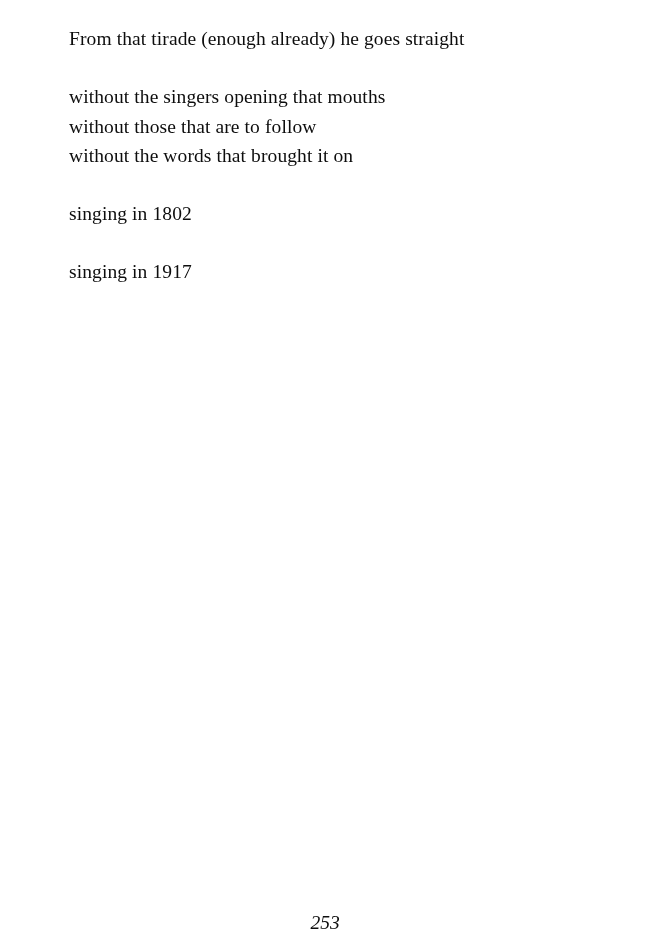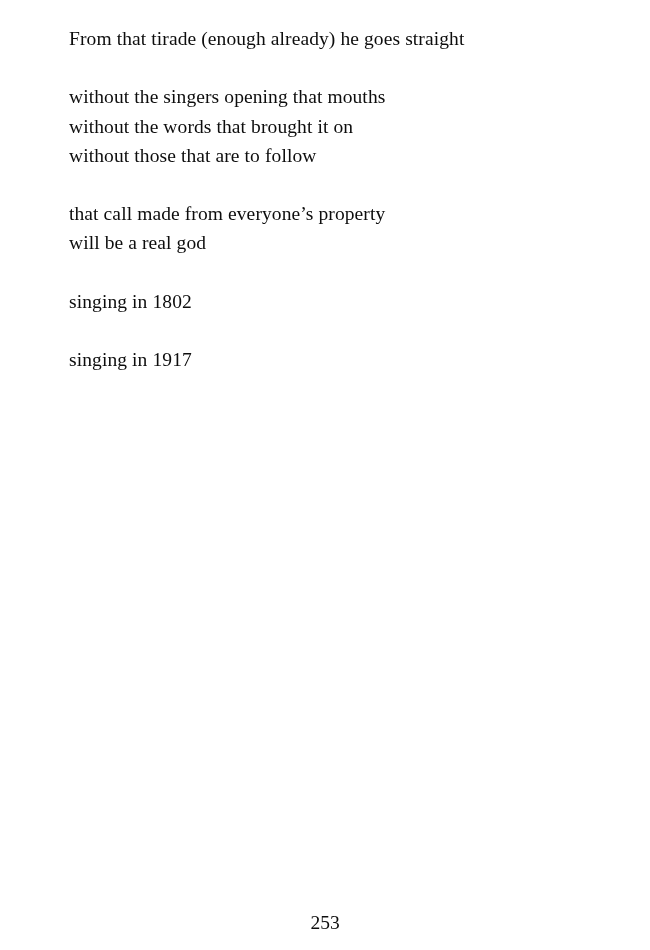--- a/index.html
+++ b/index.html
@@ -41,43 +41,40 @@
     white-space: pre;
   }
   .folio {
     position: absolute;
     left: 0;
     top: 910px;
     width: 650px;
     text-align: center;
     font-size: 19.5px;
     line-height: 26px;
+    font-style: italic;
   }
 </style>
 </head>
 <body>
 
 <div class="page">
 
   <div class="poem-body">
 
     <div class="stanza">
       <div class="line">From that tirade (enough already) he goes straight</div>
     </div>
 
     <div class="stanza">
       <div class="line">without the singers opening that mouths</div>
+      <div class="line">without those that are to follow</div>
       <div class="line">without the words that brought it on</div>
-      <div class="line">without those that are to follow</div>
     </div>
 
-    <div class="stanza">
-      <div class="line">that call made from everyone’s property</div>
-      <div class="line">will be a real god</div>
-    </div>
 
     <div class="stanza">
       <div class="line">singing in 1802</div>
     </div>
 
 
     <div class="stanza">
       <div class="line">singing in 1917</div>
     </div>
 

